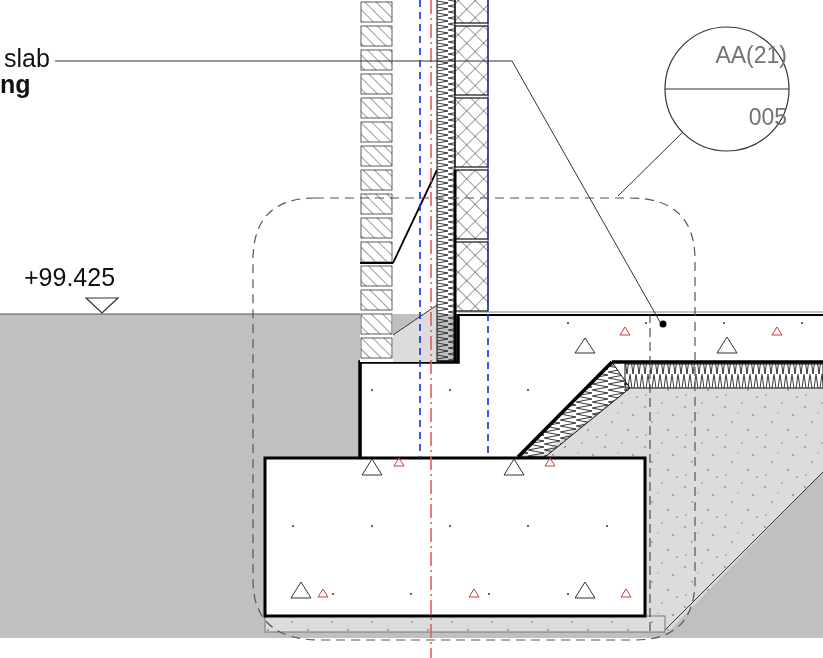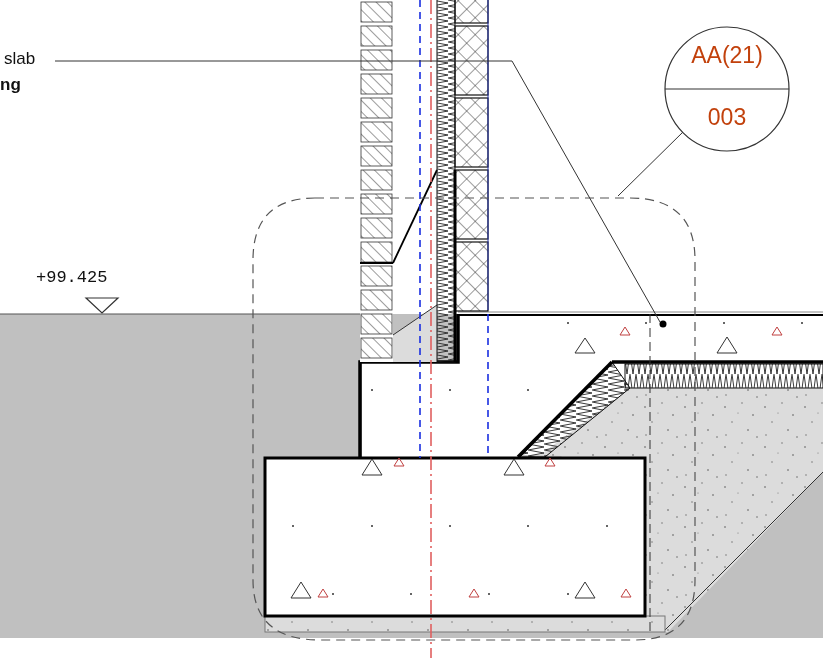--- a/index.html
+++ b/index.html
@@ -1,19 +1,19 @@
 <!DOCTYPE html>
 <html><head>
 <meta charset="utf-8">
 <style>
   html,body{margin:0;padding:0;background:#fff;}
   #canvas{position:relative;width:823px;height:658px;overflow:hidden;background:#fff;font-family:"Liberation Sans",sans-serif;}
   svg{position:absolute;left:0;top:0;}
-  .lbl{position:absolute;font-size:17px;color:#111;line-height:23px;white-space:nowrap;}
-  .tag-top,.tag-bot{position:absolute;font-size:23px;color:#c2410c;text-align:center;width:120px;}
+  .lbl{position:absolute;font-size:25px;color:#111;line-height:23px;white-space:nowrap;}
+  .tag-top,.tag-bot{position:absolute;font-size:23px;color:#737373;text-align:right;width:120px;}
 </style>
 </head>
 <body>
 
 <div id="canvas">
   <svg width="823" height="658" viewBox="0 0 823 658">
     <defs>
       <pattern id="brickHatch" width="8" height="8" patternUnits="userSpaceOnUse" patternTransform="rotate(-45)">
         <line x1="0" y1="0" x2="0" y2="8" stroke="#222" stroke-width="0.9"></line>
       </pattern>
@@ -153,17 +153,17 @@
         <circle cx="607" cy="526" r="1"></circle>
       <circle cx="333" cy="594" r="1"></circle>
         <circle cx="411" cy="594" r="1"></circle>
         <circle cx="489" cy="594" r="1"></circle>
         <circle cx="568" cy="594" r="1"></circle>
     </g>
   </svg>
 
   <div class="lbl" style="left:4px;top:47px;">slab</div>
   <div class="lbl" style="left:0px;top:73px;font-weight:bold;">ng</div>
-  <div class="lbl" style="left:36px;top:266px;font-family:Liberation Mono, monospace;">+99.425</div>
+  <div class="lbl" style="left:24px;top:266px;">+99.425</div>
 
   <div class="tag-top" style="left:667px;top:42px;">AA(21)</div>
-  <div class="tag-bot" style="left:667px;top:104px;">003</div>
+  <div class="tag-bot" style="left:667px;top:104px;">005</div>
 </div>
 
 </body></html>

